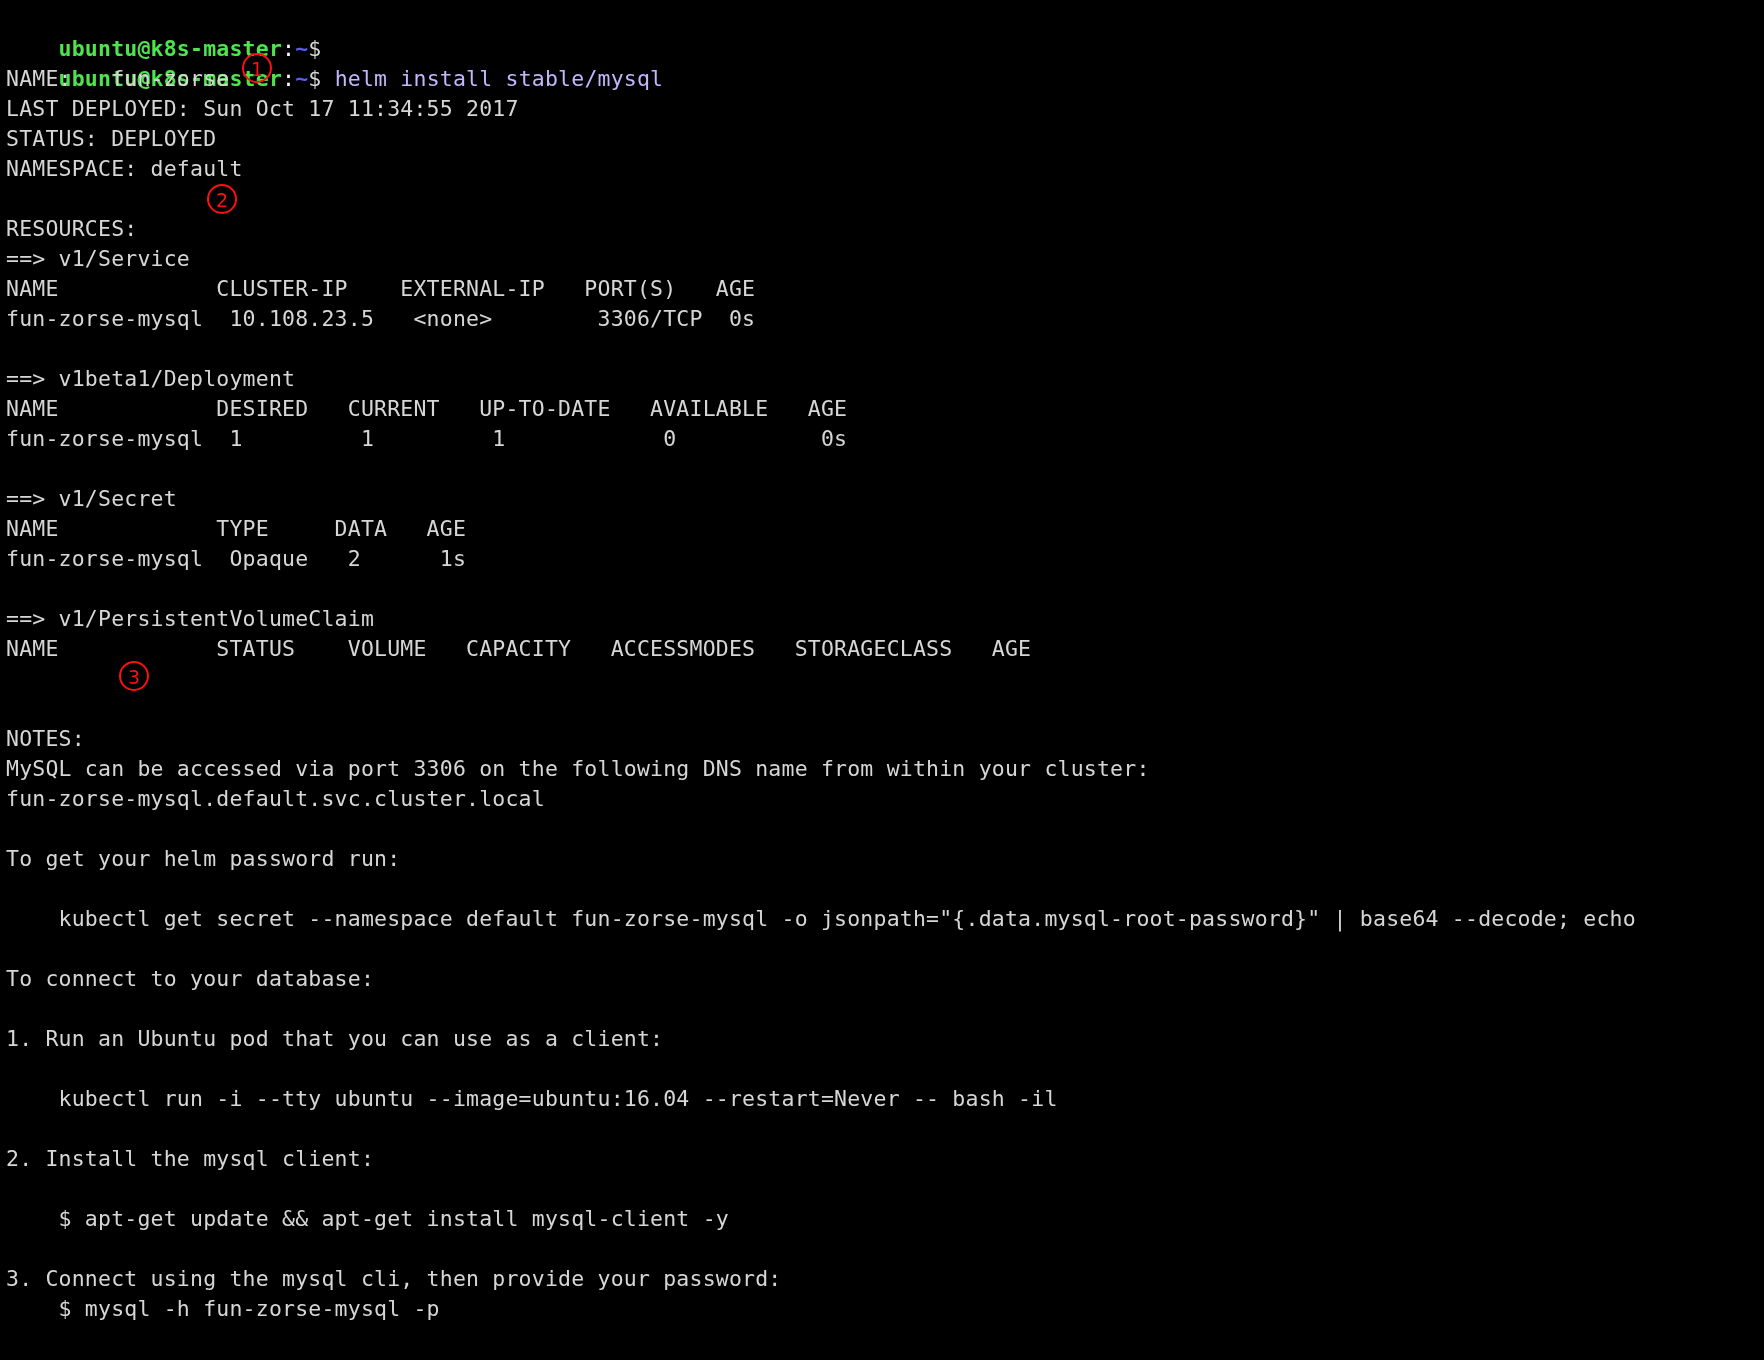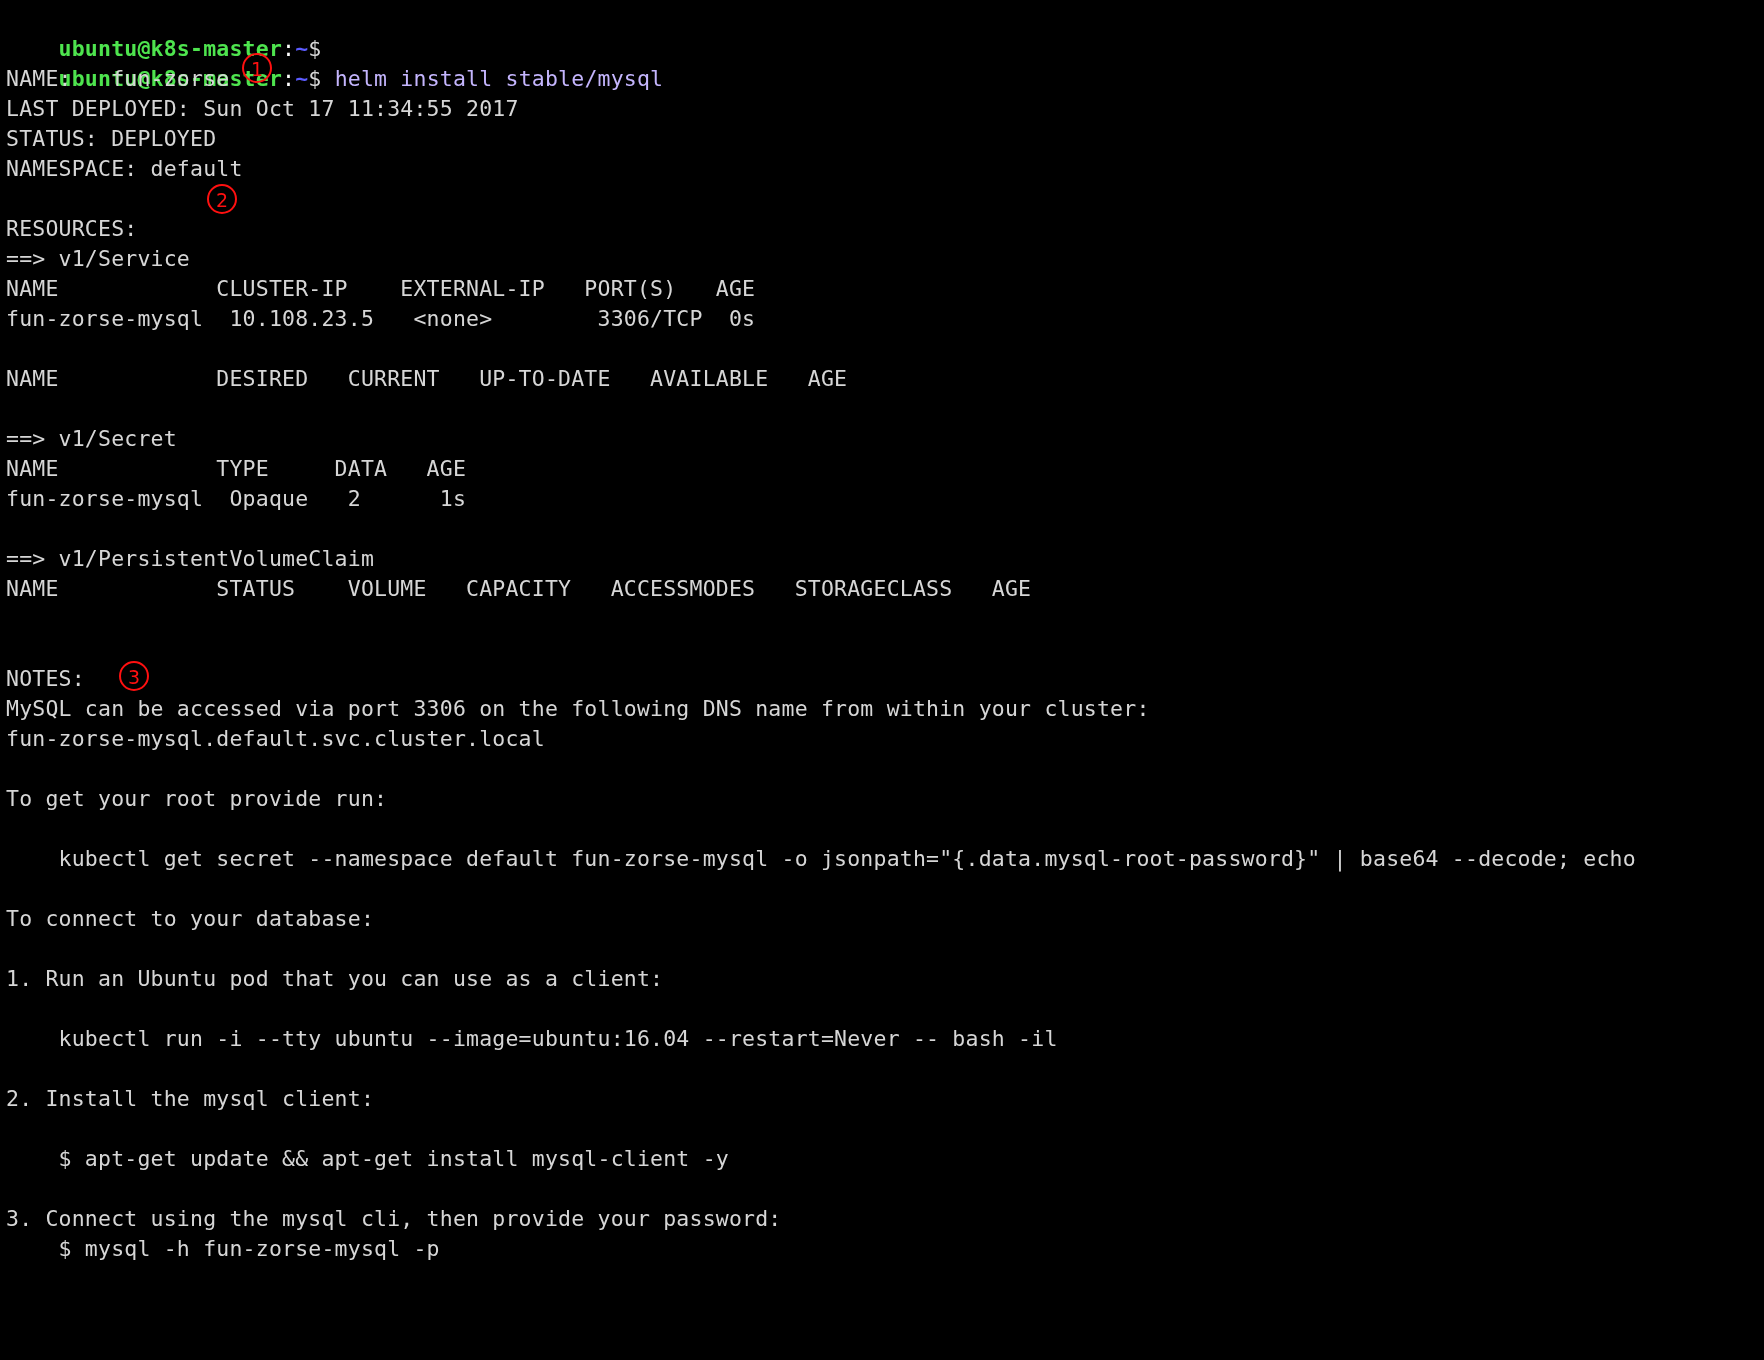--- a/index.html
+++ b/index.html
@@ -83,35 +83,37 @@
       <div class="line">NAME:   fun-zorse</div>
       <div class="line">LAST DEPLOYED: Sun Oct 17 11:34:55 2017</div>
       <div class="line">STATUS: DEPLOYED</div>
       <div class="line">NAMESPACE: default</div>
       <div class="line blank"> </div>
       <div class="line">RESOURCES:</div>
       <div class="line">==&gt; v1/Service</div>
       <div class="line">NAME            CLUSTER-IP    EXTERNAL-IP   PORT(S)   AGE</div>
       <div class="line">fun-zorse-mysql  10.108.23.5   &lt;none&gt;        3306/TCP  0s</div>
       <div class="line blank"> </div>
+      <div class="line">==&gt; v1beta1/Deployment</div>
       <div class="line">NAME            DESIRED   CURRENT   UP-TO-DATE   AVAILABLE   AGE</div>
+      <div class="line">fun-zorse-mysql  1         1         1            0           0s</div>
       <div class="line blank"> </div>
       <div class="line">==&gt; v1/Secret</div>
       <div class="line">NAME            TYPE     DATA   AGE</div>
       <div class="line">fun-zorse-mysql  Opaque   2      1s</div>
       <div class="line blank"> </div>
       <div class="line">==&gt; v1/PersistentVolumeClaim</div>
       <div class="line">NAME            STATUS    VOLUME   CAPACITY   ACCESSMODES   STORAGECLASS   AGE</div>
       <div class="line blank"> </div>
       <div class="line blank"> </div>
       <div class="line">NOTES:</div>
       <div class="line">MySQL can be accessed via port 3306 on the following DNS name from within your cluster:</div>
       <div class="line">fun-zorse-mysql.default.svc.cluster.local</div>
       <div class="line blank"> </div>
-      <div class="line">To get your root provide run:</div>
+      <div class="line">To get your helm password run:</div>
       <div class="line blank"> </div>
       <div class="line">    kubectl get secret --namespace default fun-zorse-mysql -o jsonpath="{.data.mysql-root-password}" | base64 --decode; echo</div>
       <div class="line blank"> </div>
       <div class="line">To connect to your database:</div>
       <div class="line blank"> </div>
       <div class="line">1. Run an Ubuntu pod that you can use as a client:</div>
       <div class="line blank"> </div>
       <div class="line">    kubectl run -i --tty ubuntu --image=ubuntu:16.04 --restart=Never -- bash -il</div>
       <div class="line blank"> </div>
       <div class="line">2. Install the mysql client:</div>

